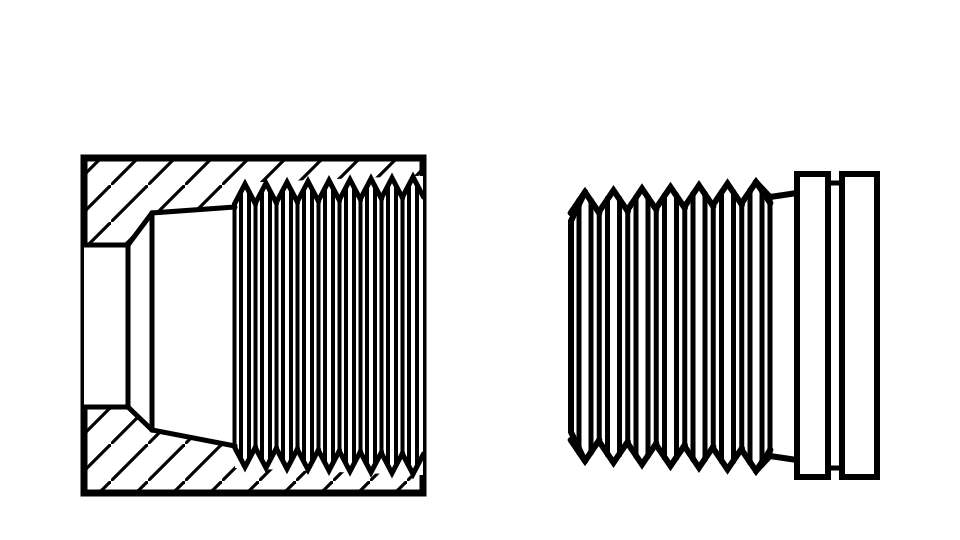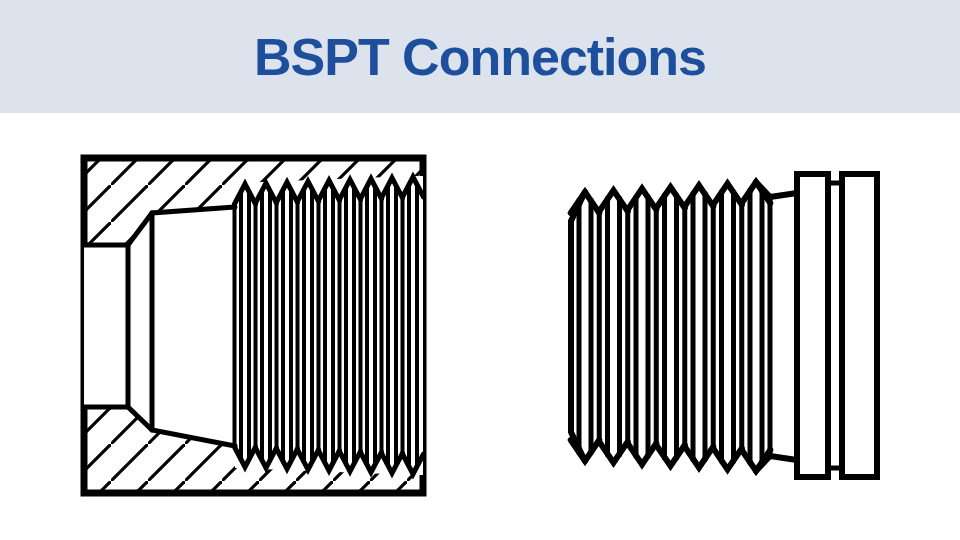--- a/index.html
+++ b/index.html
@@ -28,23 +28,20 @@
     letter-spacing:-1px;
     color:var(--title-color);
   }
   svg.drawings{position:absolute;left:0;top:0;width:960px;height:540px;display:block;}
 </style>
 </head>
 <body>
 
 <div class="page">
 
-  <div class="band">
-    <h1>BSPT Connections</h1>
-  </div>
 
   <svg class="drawings" viewBox="0 0 960 540">
     <defs>
       <pattern id="hatch" patternUnits="userSpaceOnUse" width="37" height="37">
         <path d="M-3,40 L40,-3" stroke="#000" stroke-width="3.2" fill="none"></path>
       </pattern>
     </defs>
 
     <g id="female">
 

